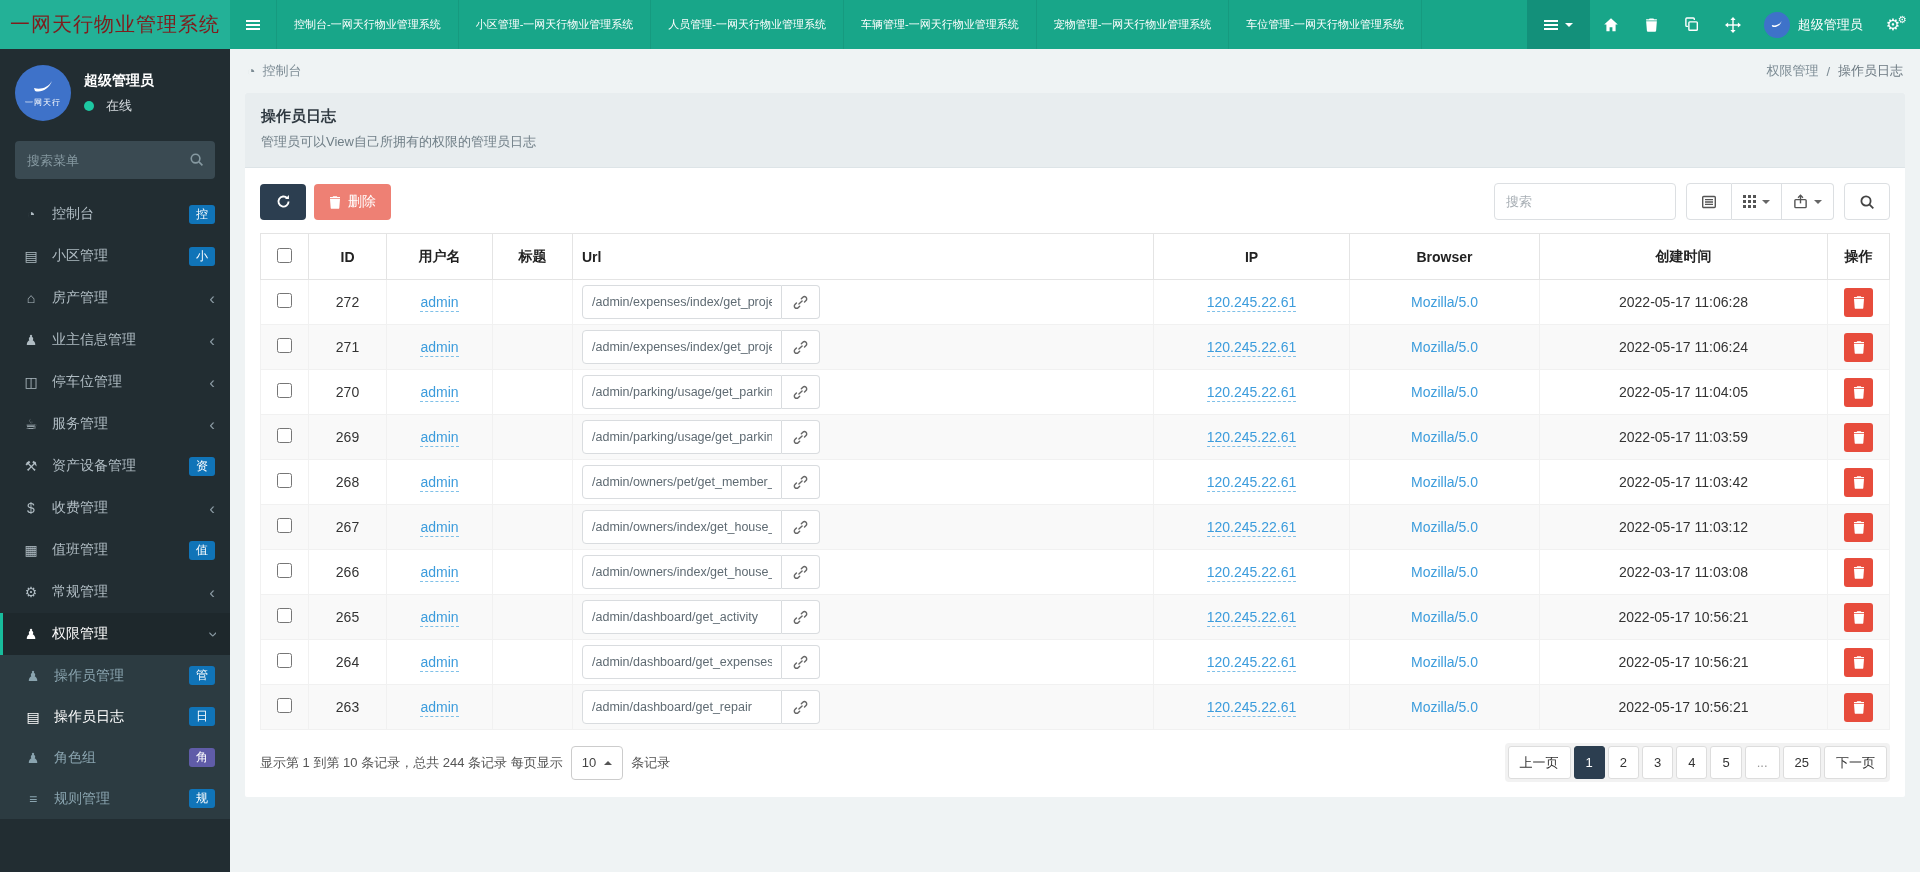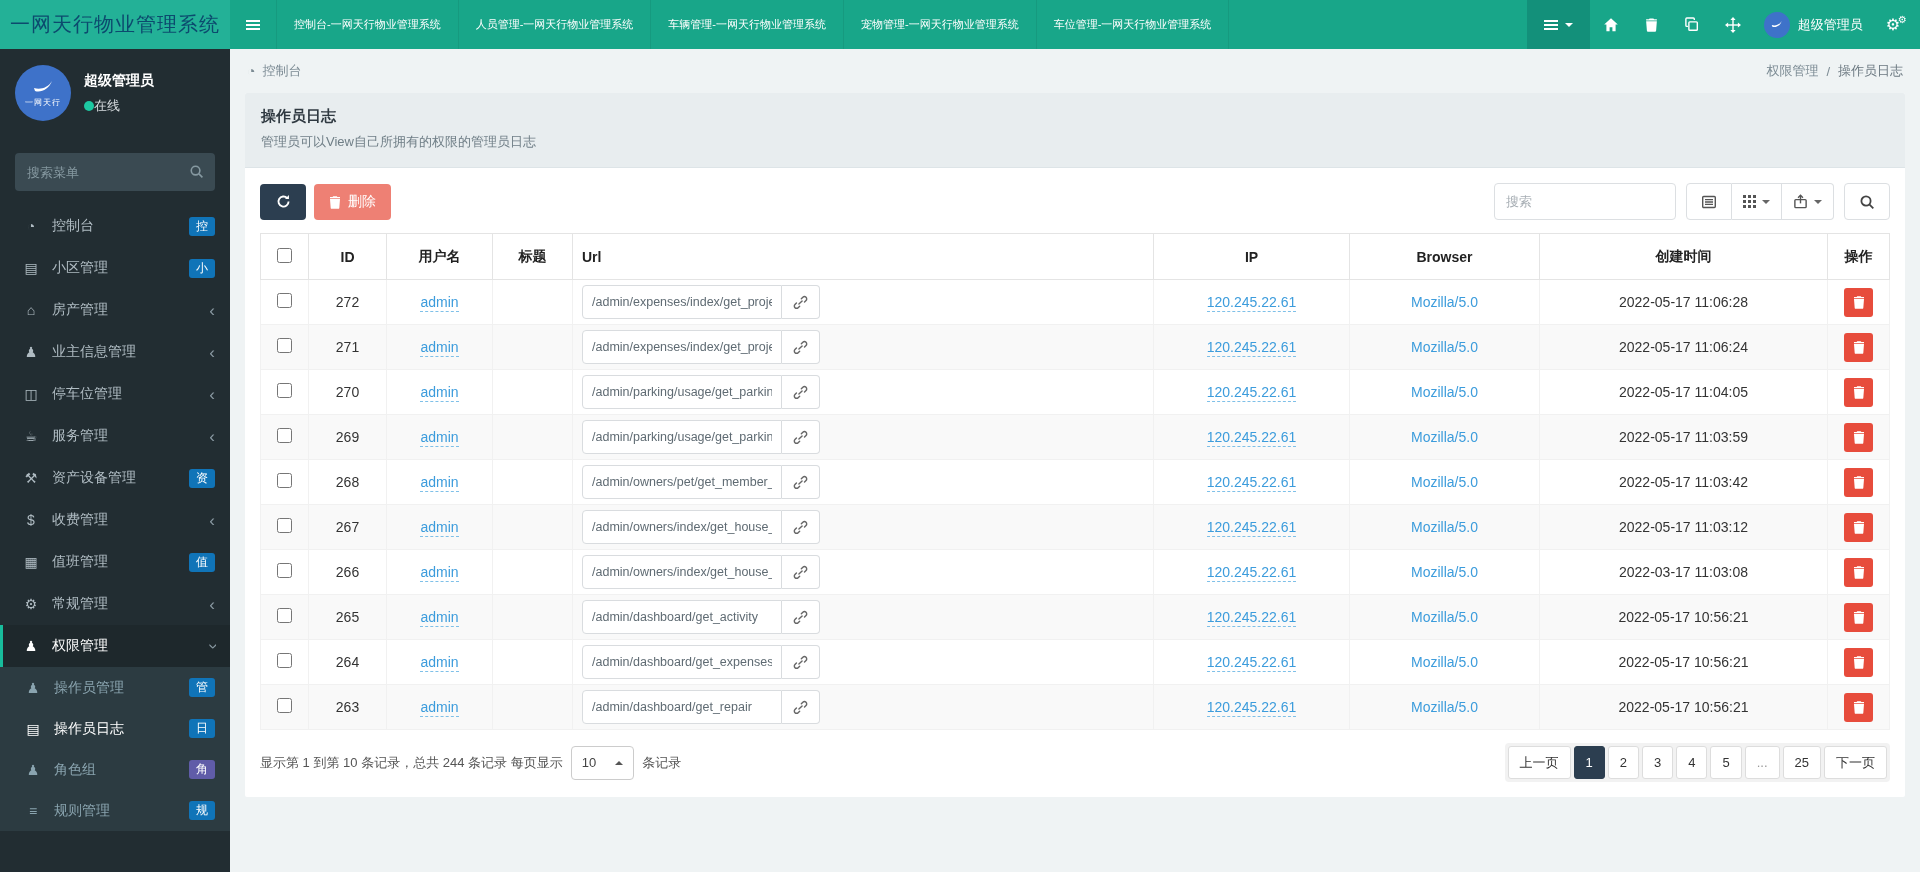--- a/index.html
+++ b/index.html
@@ -3,21 +3,21 @@
 <meta charset="utf-8">
 <style>
   * { box-sizing: border-box; margin: 0; padding: 0; }
   html,body { width:1920px; height:872px; overflow:hidden; }
   body { font-family:"Liberation Sans","DejaVu Sans",sans-serif; background:#eff3f4; }
   button { font-family:inherit; cursor:pointer; }
   input { font-family:inherit; outline:none; }
 
   
   .topbar { height:49px; background:#18a689; display:flex; align-items:stretch; }
-  .brand { width:230px; background:#23b197; color:#0c4a6e; font-size:20px; font-weight:300;
+  .brand { width:230px; background:#23b197; color:#7f1d1d; font-size:20px; font-weight:300;
            display:flex; align-items:center; justify-content:center; letter-spacing:1px; flex:none; }
   .hamburger-btn { width:46px; background:none; border:none; display:flex; align-items:center; justify-content:center; }
   .bars { width:14px; height:2px; background:#fff; box-shadow:0 -4px 0 #fff, 0 4px 0 #fff; display:inline-block; }
   .tabs { display:flex; align-items:stretch; }
   .tab { padding:0 17px; display:flex; align-items:center; color:#fff; font-size:11px;
          border-left:1px solid rgba(0,0,0,.07); cursor:pointer; white-space:nowrap; }
   .tabs .tab:last-child { border-right:1px solid rgba(0,0,0,.07);text-align:right; }
   .topbar-right { margin-left:auto; display:flex; align-items:stretch; }
   .tb-drop { background:#13907a; border:none; padding:0 17px; display:flex; align-items:center; gap:7px; color:#fff; }
   .caret-down { width:0; height:0; border-left:4px solid transparent; border-right:4px solid transparent;
@@ -35,23 +35,23 @@
   
   .layout { display:flex; height:823px; }
 
   
   .sidebar { width:230px; flex:none; background:#222d32; overflow:hidden; }
   .user-panel { display:flex; gap:13px; padding:16px 15px 10px; align-items:center; }
   .avatar-lg { width:56px; height:56px; border-radius:50%; background:#3e72c9; color:#fff; flex:none;
                display:flex; flex-direction:column; align-items:center; justify-content:center; }
   .avatar-lg .logo-text { font-size:8px; letter-spacing:1px; }
   .user-name { color:#fff; font-size:14px; font-weight:bold; margin-bottom:7px; }
-  .user-status { color:#d8dde0; font-size:13px; display:flex; align-items:center; gap:0; }
+  .user-status { color:#d8dde0; font-size:13px; display:flex; align-items:center; gap:12px; }
   .dot { width:10px; height:10px; border-radius:50%; background:#1dc8a2; display:inline-block; }
-  .side-search { margin:22px 15px 14px; position:relative;text-decoration:underline; }
+  .side-search { margin:10px 15px 14px; position:relative;text-decoration:underline; }
   .side-search input { width:100%; height:38px; background:#3a4a52; border:none; border-radius:4px;
                        color:#cfd8dc; font-size:13px; padding:0 34px 0 12px; }
   .side-search input::placeholder { color:#8699a1; }
   .side-search .sicon { position:absolute; right:11px; top:11px; }
   ul.menu { list-style:none; }
   .menu li { height:42px; display:flex; align-items:center; padding:0 15px 0 16px;
              color:#b0bcc3; font-size:14px; cursor:pointer; border-left:3px solid transparent; }
   .menu li.active { background:#1e282c; border-left-color:#18bc9c; color:#fff; }
   .mi { width:24px; margin-right:9px; font-size:14px; text-align:center; flex:none; }
   .mlbl { flex:1; white-space:nowrap; overflow:hidden; }
@@ -109,40 +109,41 @@
   .urlgrp input { width:200px; height:34px; border:1px solid #d9dcdf; border-radius:4px 0 0 4px;
                   padding:0 9px; font-size:12.5px; color:#5f6b73; background:#fff; }
   .urlgrp button { width:38px; height:34px; border:1px solid #d9dcdf; border-left:none;
                    border-radius:0 4px 4px 0; background:#fff; display:flex; align-items:center; justify-content:center; }
   .btn-row-del { width:29px; height:29px; background:#e74c3c; border:none; border-radius:3px;
                  display:inline-flex; align-items:center; justify-content:center; }
 
   .tfoot { display:flex; align-items:center; margin-top:13px; font-size:13px; color:#555;justify-content:space-between; }
   .tfoot-left { display:flex; align-items:center; }
   .size-sel { height:34px; border:1px solid #ccc; border-radius:4px; background:#fff; color:#444;
-              display:inline-flex; align-items:center; gap:19px; padding:7px 10px; margin:0 8px; font-size:13px; }
+              display:inline-flex; align-items:center; gap:8px; padding:7px 10px; margin:0 8px; font-size:13px; }
   .pager { margin-left:auto; background:#f2f2f2; border-radius:4px; padding:3px; display:flex; gap:3px; }
   .pg { min-width:31px; height:33px; padding:0 11px; background:#fff; border:1px solid #ddd; border-radius:3px;
         display:flex; align-items:center; justify-content:center; font-size:13px; color:#333; }
   .pg.active { background:#2c3e50; border-color:#2c3e50; color:#fff; }
   .pg.disabled { color:#999; cursor:default; }
   input[type=checkbox] { width:15px; height:15px; cursor:pointer; }
 </style>
 </head>
 <body>
 
 <div class="topbar">
   <div class="brand">一网天行物业管理系统</div>
   <button class="hamburger-btn">
     <span class="bars"></span>
   </button>
   <div class="tabs">
 
       <div class="tab">控制台-一网天行物业管理系统</div>
 
+      <div class="tab">小区管理-一网天行物业管理系统</div>
 
       <div class="tab">人员管理-一网天行物业管理系统</div>
 
       <div class="tab">车辆管理-一网天行物业管理系统</div>
 
       <div class="tab">宠物管理-一网天行物业管理系统</div>
 
       <div class="tab">车位管理-一网天行物业管理系统</div>
     </div>
   <div class="topbar-right">

